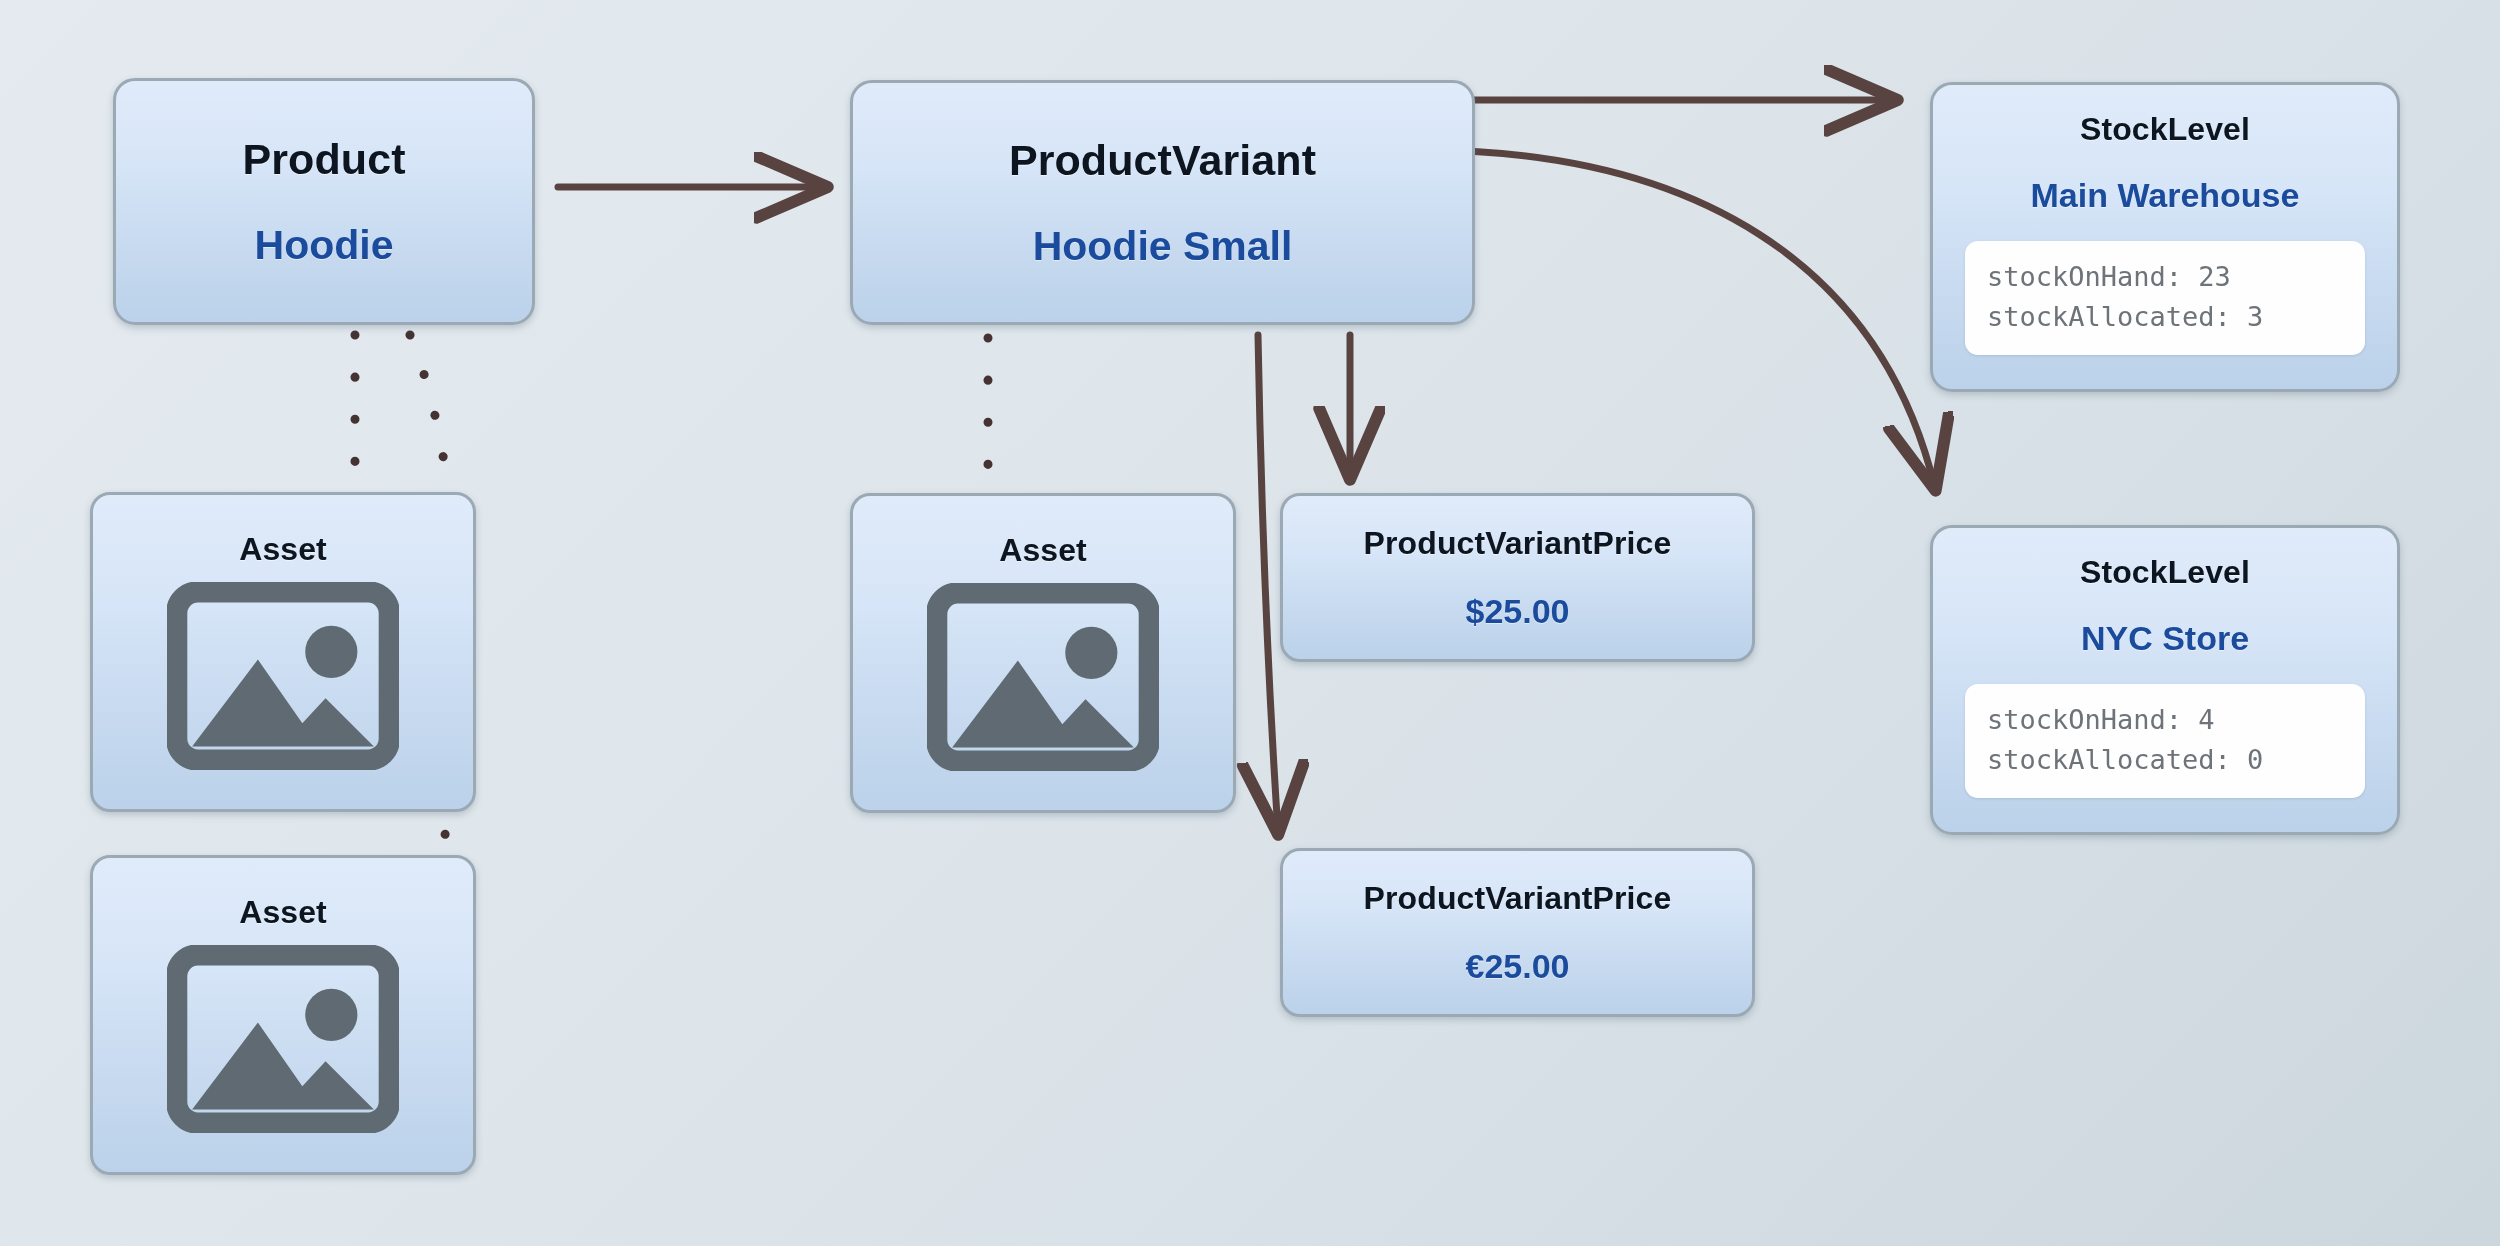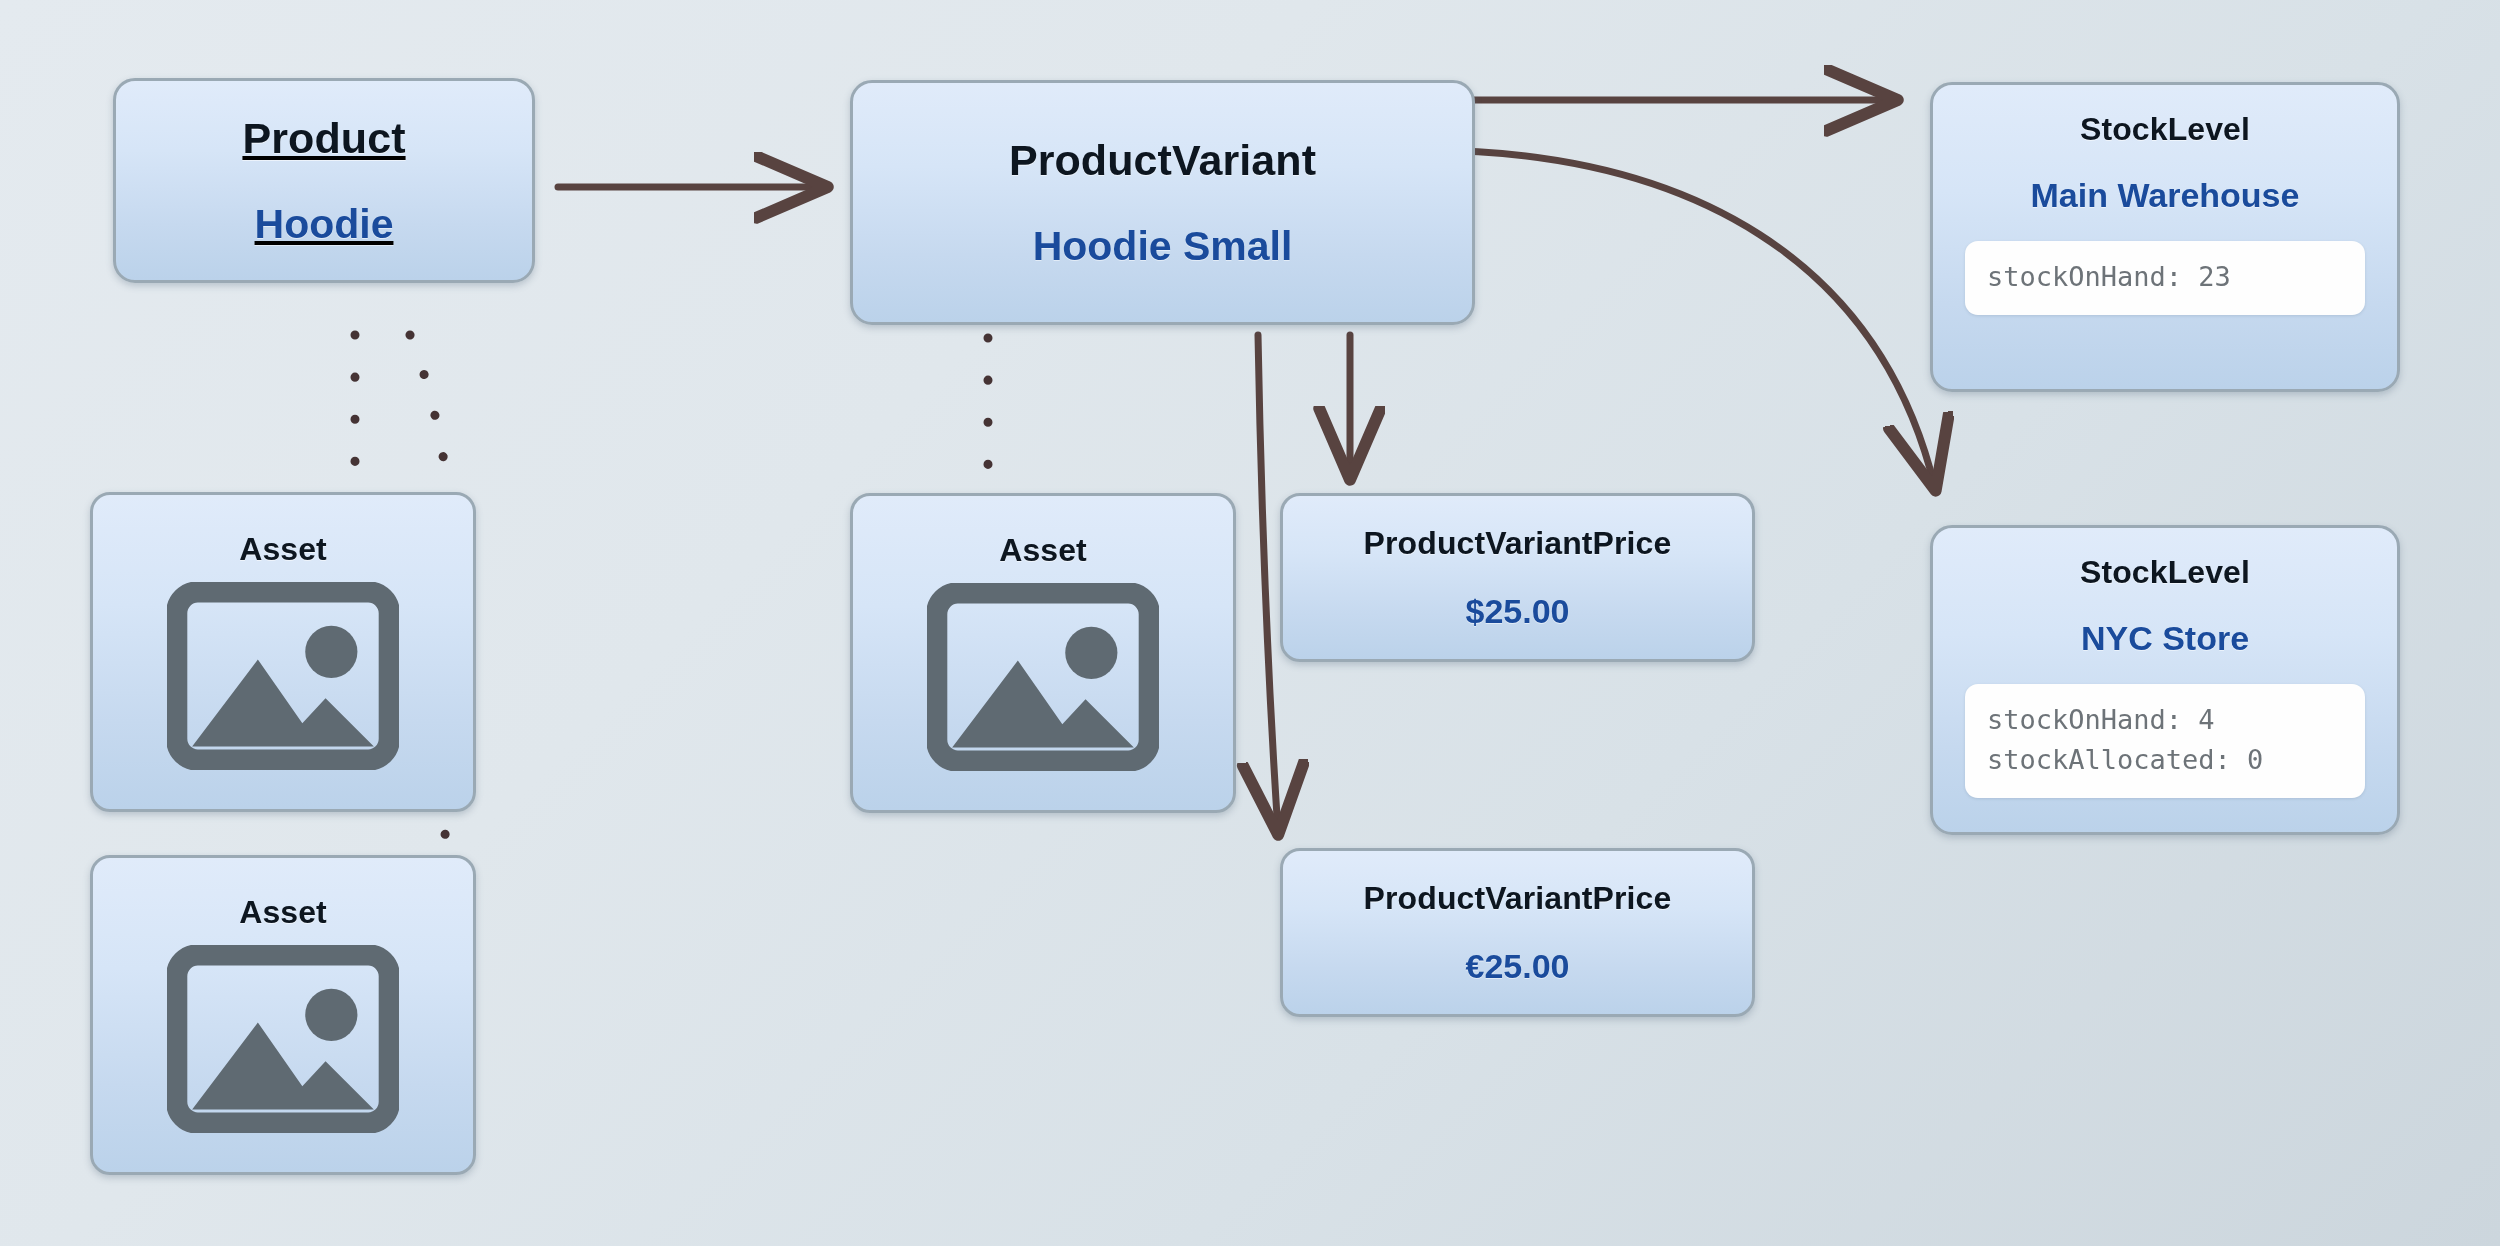--- a/index.html
+++ b/index.html
@@ -37,21 +37,21 @@
     letter-spacing: 0.1px;
     text-shadow: 0 1px 0 rgba(255,255,255,0.55);
   }
   .node .subtitle {
     font-weight: bold;
     color: #1a4b9c;
     text-shadow: 0 1px 0 rgba(255,255,255,0.5);
   }
 
   
-  .n-product        { left:113px;  top:78px;   width:422px;  height:205px;text-decoration:underline; }
+  .n-product        { left:113px;  top:78px;   width:422px;  height:247px; }
   .n-product .title    { font-size:43px; margin-bottom:38px; }
   .n-product .subtitle { font-size:41px; }
 
   .n-variant        { left:850px;  top:80px;   width:625px;  height:245px; }
   .n-variant .title    { font-size:43px; margin-bottom:38px; }
   .n-variant .subtitle { font-size:41px; }
 
   .n-asset          { width:386px;  height:320px; border-radius:20px; }
   .n-asset1         { left:90px;  top:492px; }
   .n-asset2         { left:90px;  top:855px; }
@@ -173,20 +173,21 @@
   <div class="node n-price n-price2">
     <div class="title">ProductVariantPrice</div>
     <div class="subtitle">€25.00</div>
   </div>
 
   <div class="node n-stock n-stock1">
     <div class="title">StockLevel</div>
     <div class="subtitle">Main Warehouse</div>
     <div class="code-panel">
       <div class="line">stockOnHand: 23</div>
+      <div class="line">stockAllocated: 3</div>
     </div>
   </div>
 
   <div class="node n-stock n-stock2">
     <div class="title">StockLevel</div>
     <div class="subtitle">NYC Store</div>
     <div class="code-panel">
       <div class="line">stockOnHand: 4</div>
       <div class="line">stockAllocated: 0</div>
     </div>

